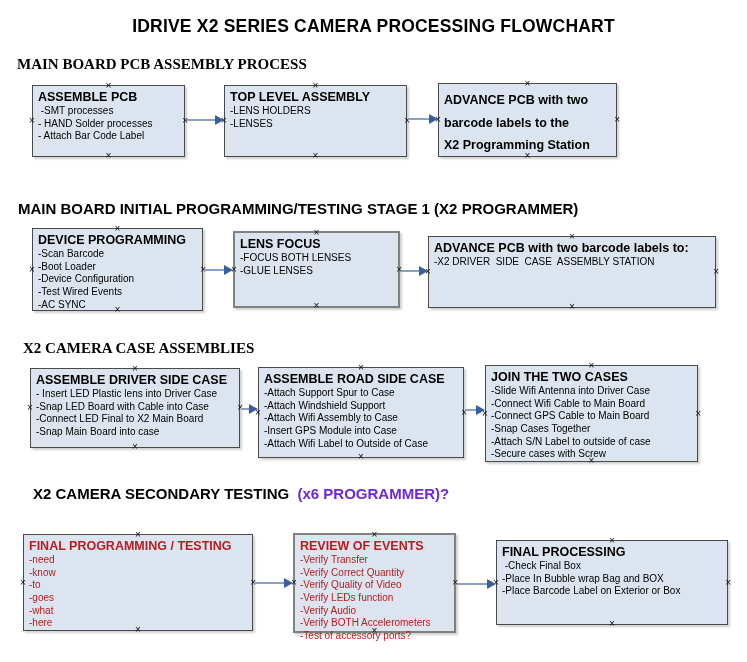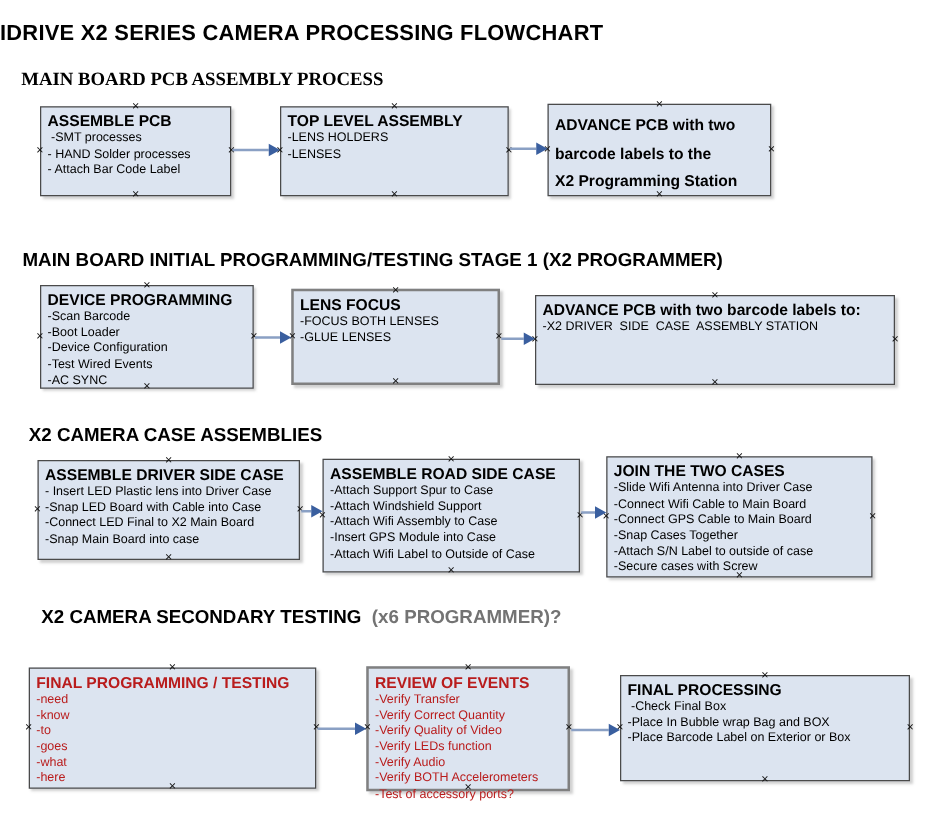--- a/index.html
+++ b/index.html
@@ -1,29 +1,29 @@
 <!DOCTYPE html>
 <html><head>
 <meta charset="utf-8">
 <style>
   html,body{margin:0;padding:0;}
   body{
     width:747px;height:662px;position:relative;background:#ffffff;
     font-family:"Liberation Sans",sans-serif;color:#000;overflow:hidden;
   }
   .page-title{
-    position:absolute;top:16px;left:0;width:747px;
+    position:absolute;top:16px;left:0;width:747px;text-align:center;
     font-size:17.5px;font-weight:bold;letter-spacing:.2px;
   }
   .shead{position:absolute;font-size:15px;font-weight:bold;white-space:pre;}
   .sh-1{left:17px;top:56px;font-family:Liberation Serif, serif;}
   .sh-2{left:18px;top:200px;}
-  .sh-3{left:23px;top:340px;}
+  .sh-3{left:23px;top:340px;font-family:Liberation Serif, serif;}
   .sh-4{left:33px;top:485px;}
-  .red-t{color:#737373;}
+  .red-t{color:#6d28d9;}
   .box{
     position:absolute;box-sizing:border-box;background:#dce4f0;
     border:1.5px solid #4a4a4a;box-shadow:2px 2px 2px rgba(150,150,150,.45);
     padding:3px 5px;overflow:visible;
   }
   .bt{font-weight:bold;font-size:12.5px;line-height:1.3;white-space:pre-line;}
   .bi{font-size:10px;line-height:1.26;white-space:pre;}
   .red .bt,.red .bi{color:#b91c1c;}
   .bx-a{left:32px;top:85px;width:153px;height:72px;}
   .bx-b{left:224px;top:85px;width:183px;height:72px;}

